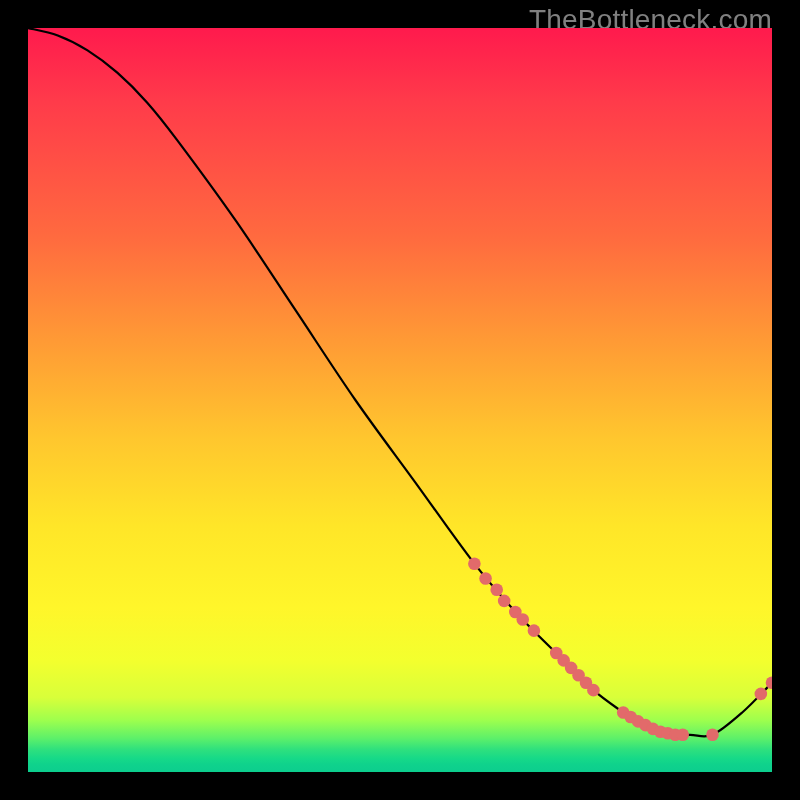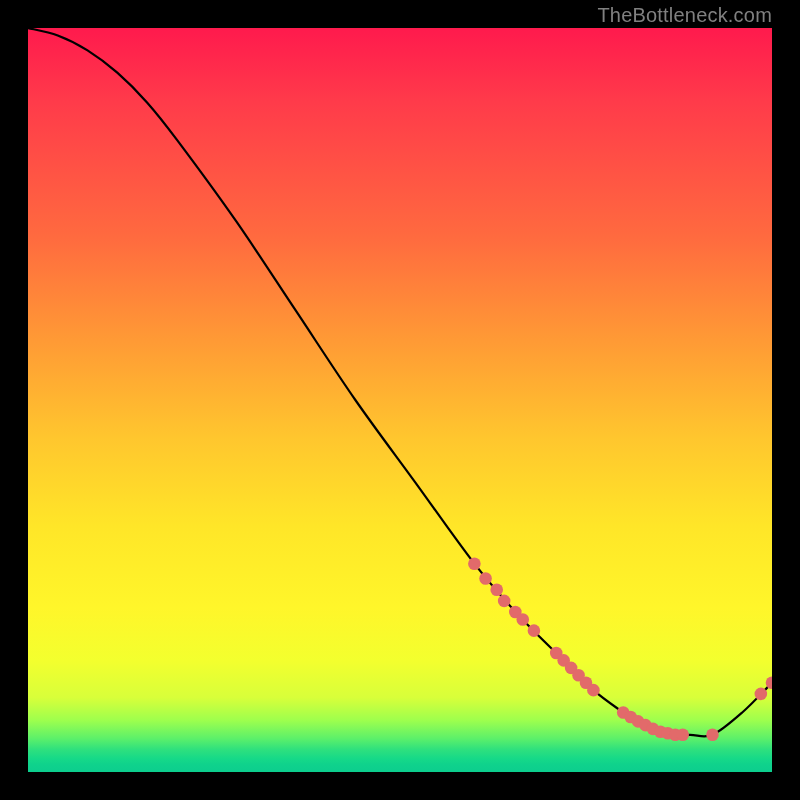--- a/index.html
+++ b/index.html
@@ -15,21 +15,21 @@
     position: relative;
     width: 800px;
     height: 800px;
     background: #000;
   }
   .watermark {
     position: absolute;
     top: 4px;
     right: 28px;
     color: #808080;
-    font-size: 20px;
+    font-size: 28px;
     letter-spacing: 0.2px;
     font-weight: 400;
   }
   .plot {
     position: absolute;
     left: 28px;
     top: 28px;
     width: 744px;
     height: 744px;
     

